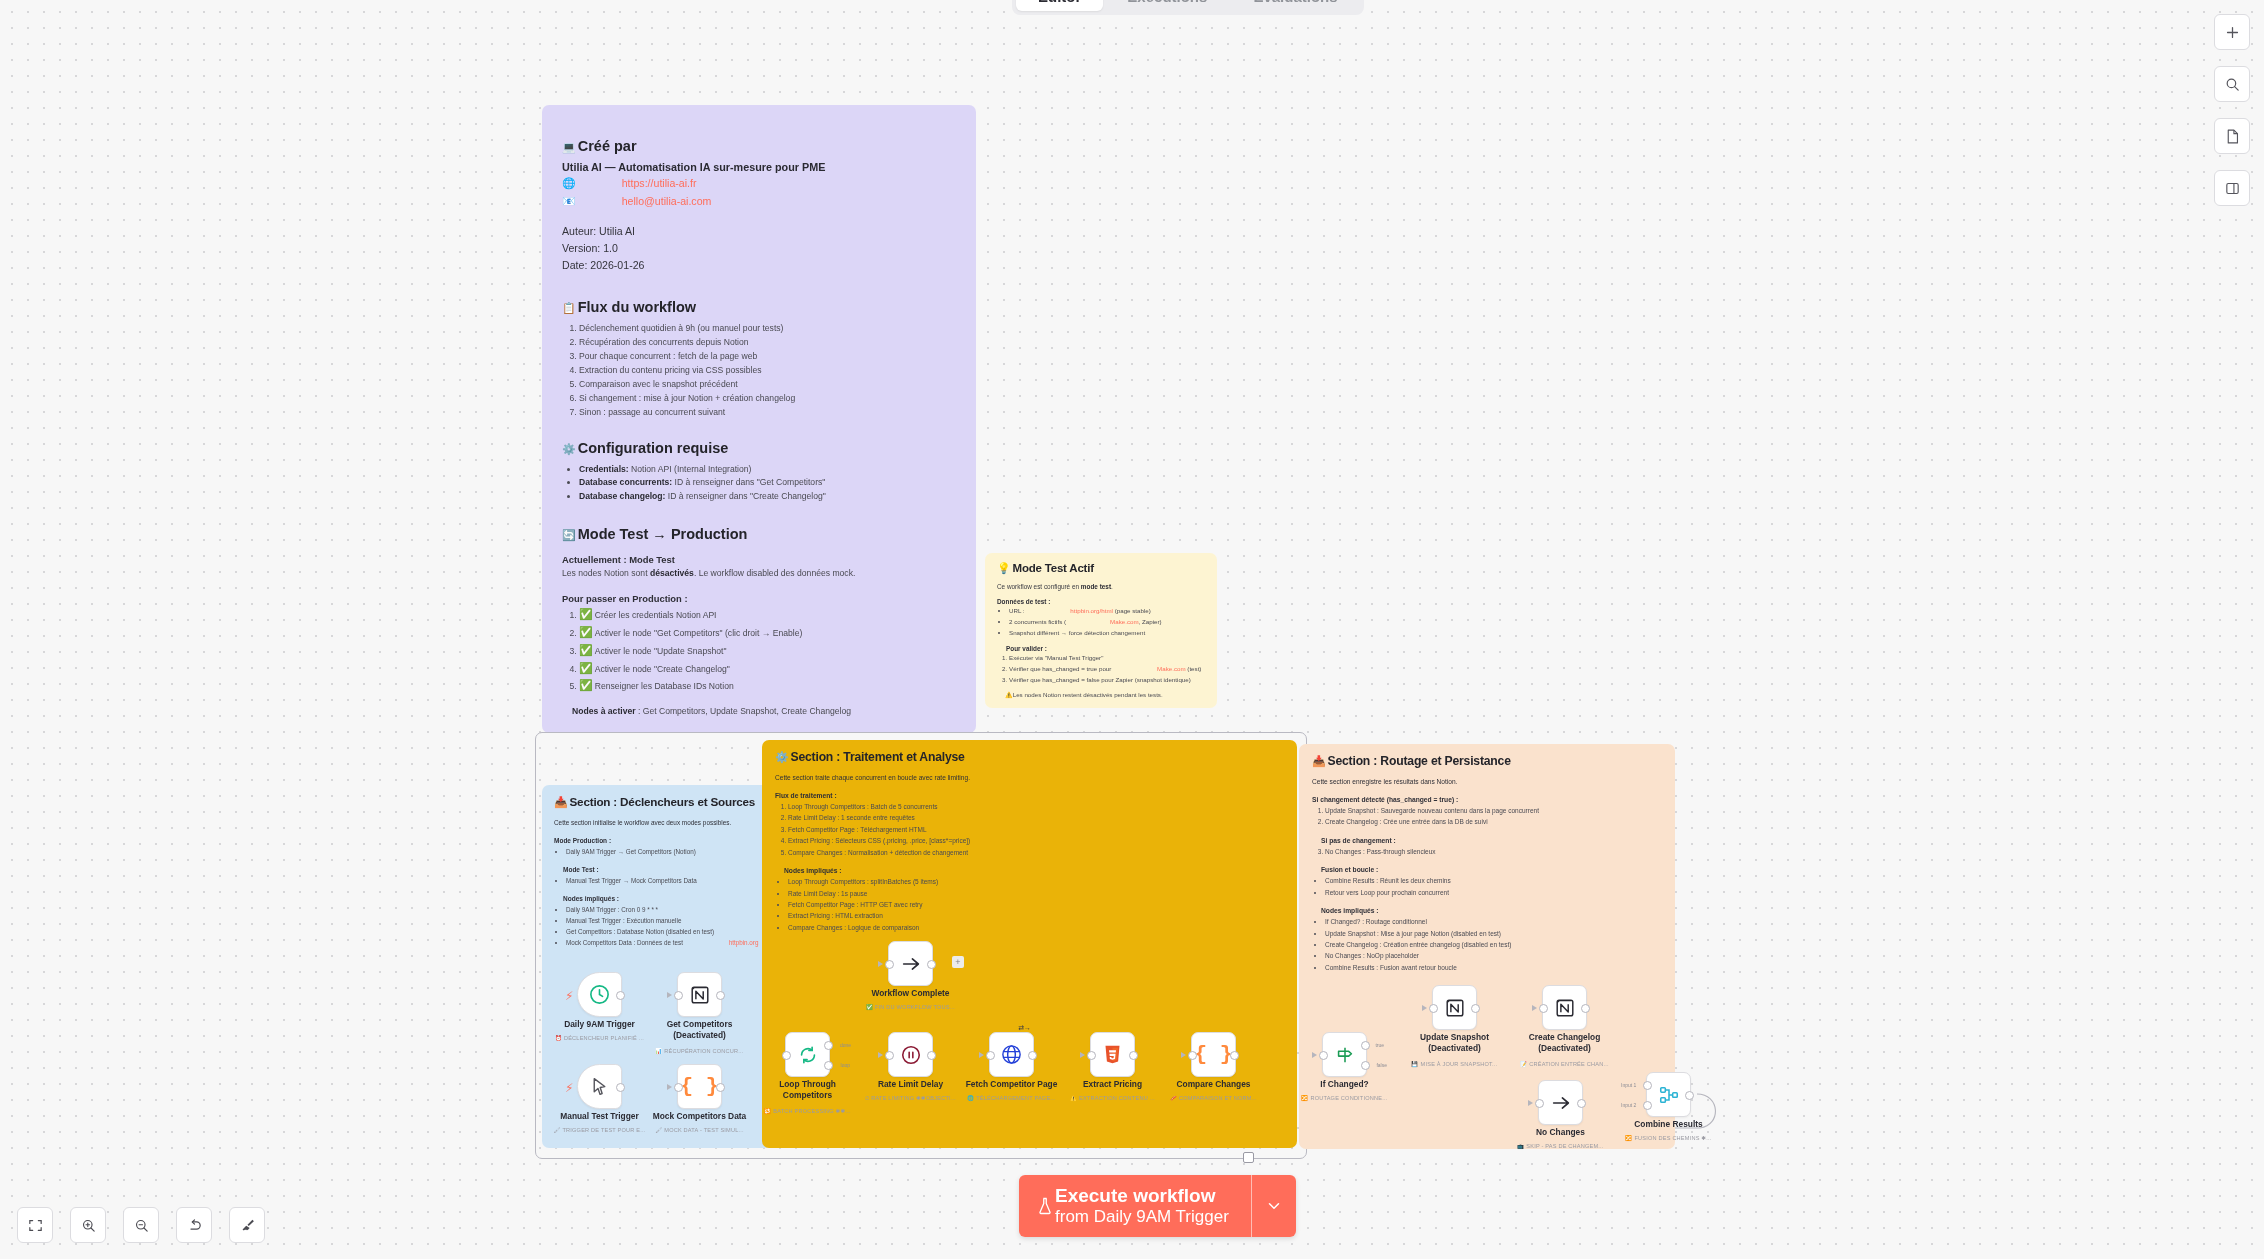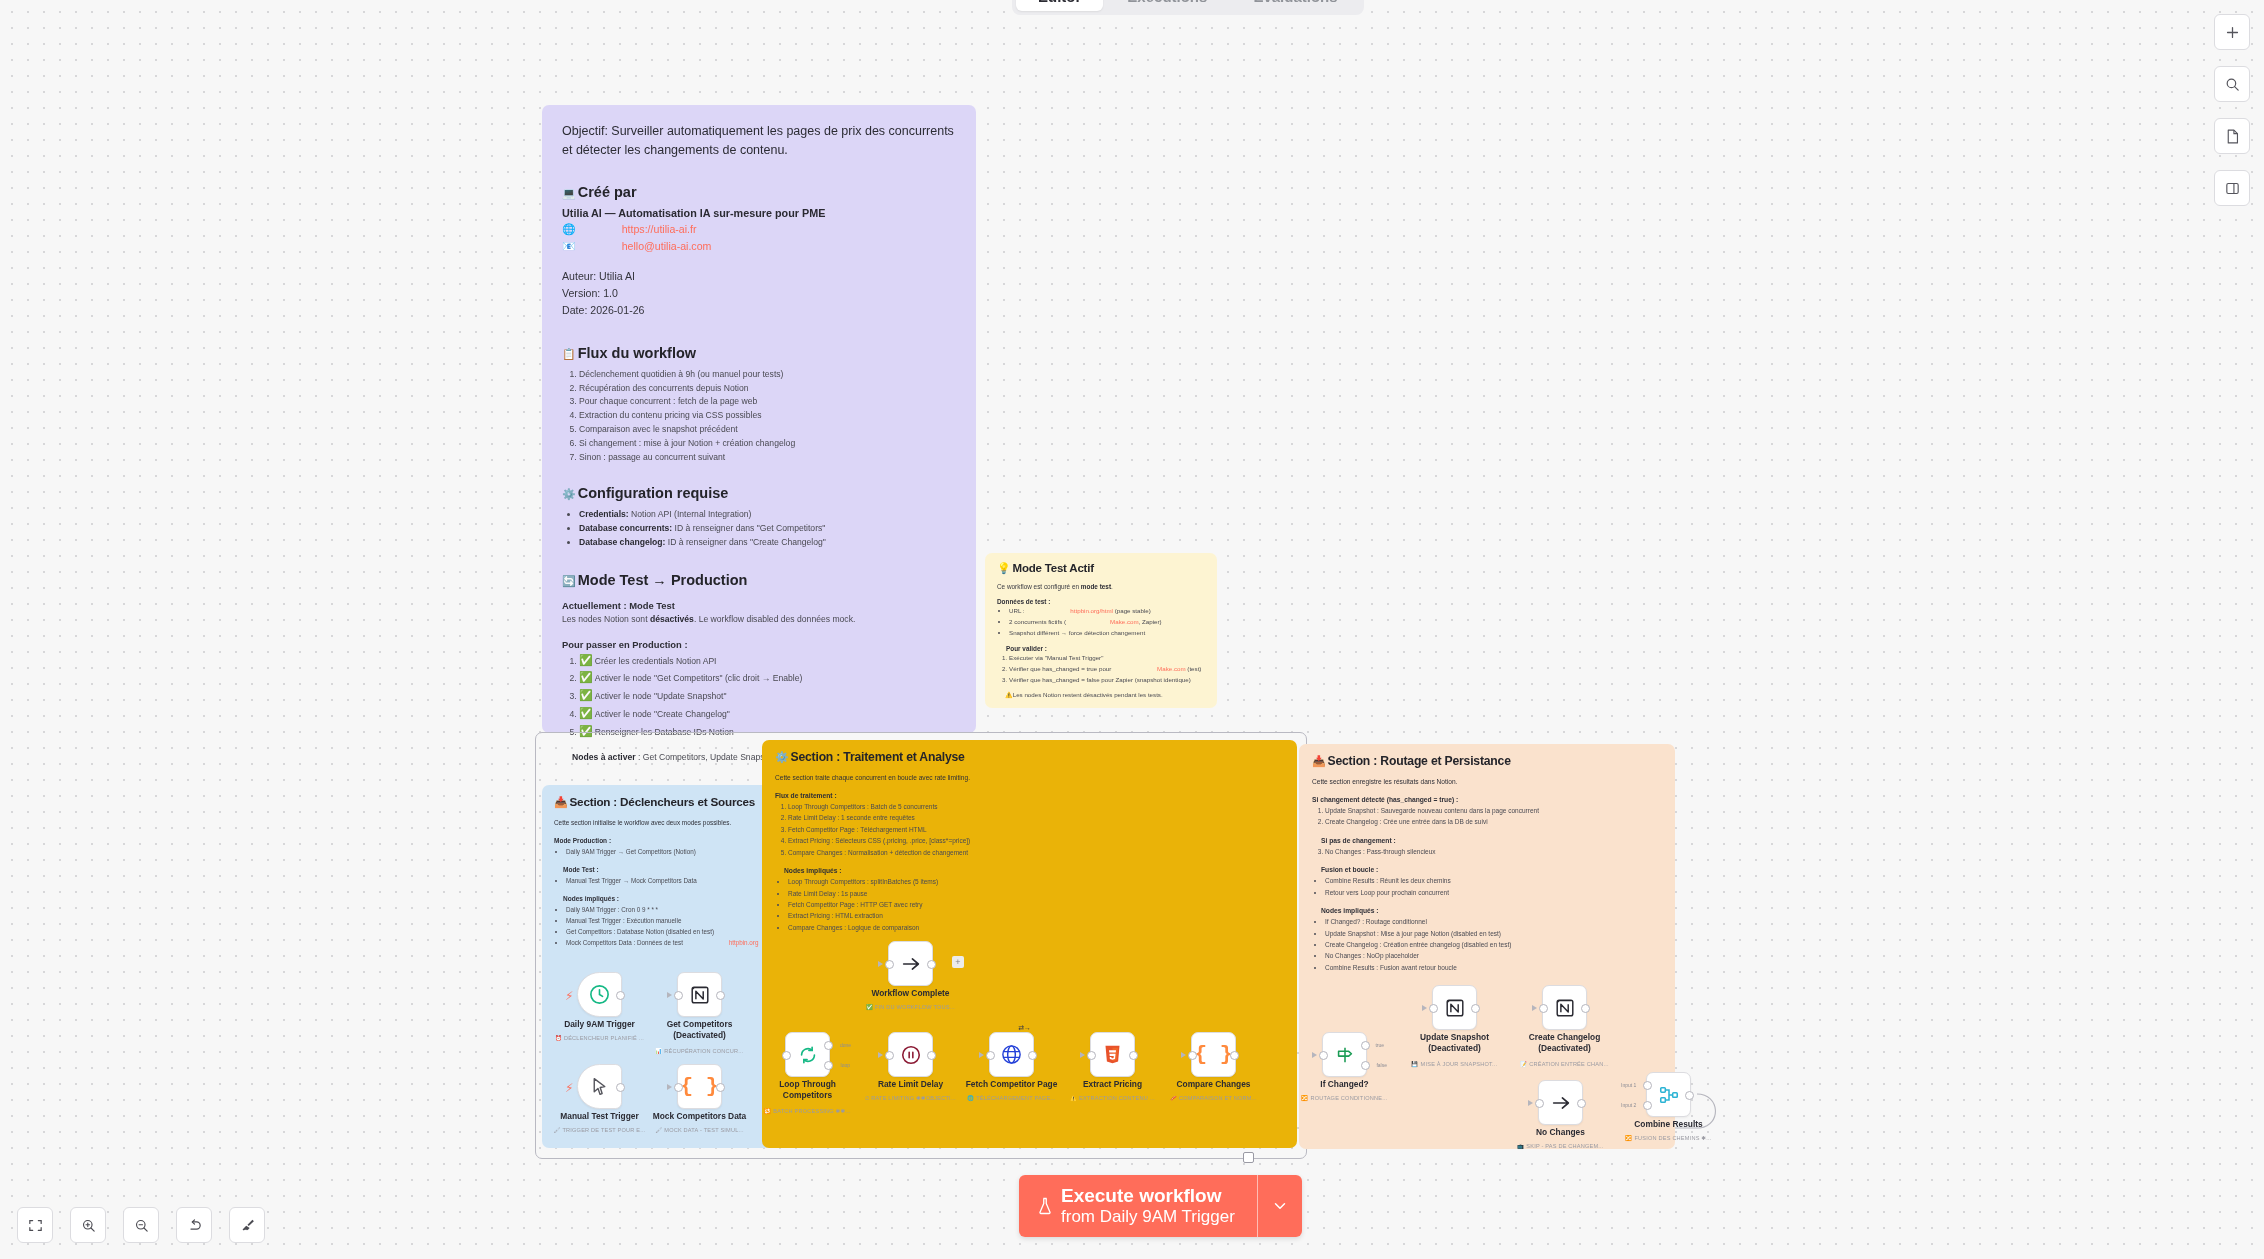--- a/index.html
+++ b/index.html
@@ -45,21 +45,21 @@
     display:flex;align-items:center;justify-content:center;cursor:pointer;color:#4b4b52;
   }
   .tbtn svg{width:17px;height:17px;}
 
   
   #execwrap{
     position:absolute;left:1019px;bottom:22px;display:flex;
     border-radius:6px;overflow:hidden;box-shadow:0 2px 5px rgba(0,0,0,.12);
   }
   #execbtn{
-    background:#ff6d5a;color:#fff;display:flex;align-items:center;gap:6px;
+    background:#ff6d5a;color:#fff;display:flex;align-items:center;gap:0;
     padding:9px 22px 9px 16px;cursor:pointer;
   }
   #execbtn .lines{display:flex;flex-direction:column;line-height:1.22;}
   #execbtn .l1{font-size:19px;font-weight:600;}
   #execbtn .l2{font-size:17px;font-weight:400;}
   #execdrop{
     background:#ff6d5a;color:#fff;width:44px;display:flex;align-items:center;justify-content:center;
     border-left:1px solid rgba(255,255,255,.55);cursor:pointer;
   }
 
@@ -281,21 +281,20 @@
   </div>
   <div id="execdrop">
     <svg width="18" height="18" viewBox="0 0 24 24" fill="none" stroke="#fff" stroke-width="2" stroke-linecap="round" stroke-linejoin="round">
         <path d="M6 9l6 6 6-6"></path>
       </svg>
   </div>
 </div>
 
 <div class="sticky" id="note-main">
   <div class="pad">
-    <p class="bigp">Objectif: Surveiller automatiquement les pages de prix des concurrents et détecter les changements de contenu.</p>
 
     <div class="sect"><span class="emj">💻</span><span>Créé par</span></div>
     <div class="byline">Utilia AI — Automatisation IA sur-mesure pour PME</div>
     <div class="kv"><span class="emj">🌐</span><span class="lnk">https://utilia-ai.fr</span></div>
     <div class="kv"><span class="emj">📧</span><span class="lnk">hello@utilia-ai.com</span></div>
 
     <div style="height:12px"></div>
     <div class="kv">Auteur: Utilia AI</div>
     <div class="kv">Version: 1.0</div>
     <div class="kv">Date: 2026-01-26</div>

